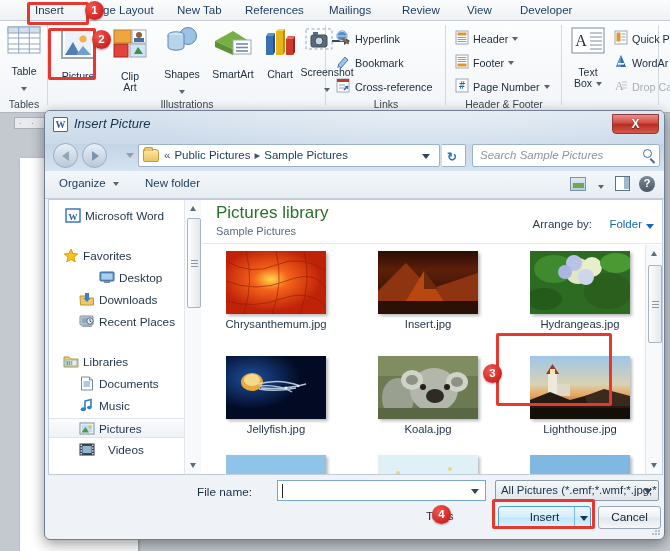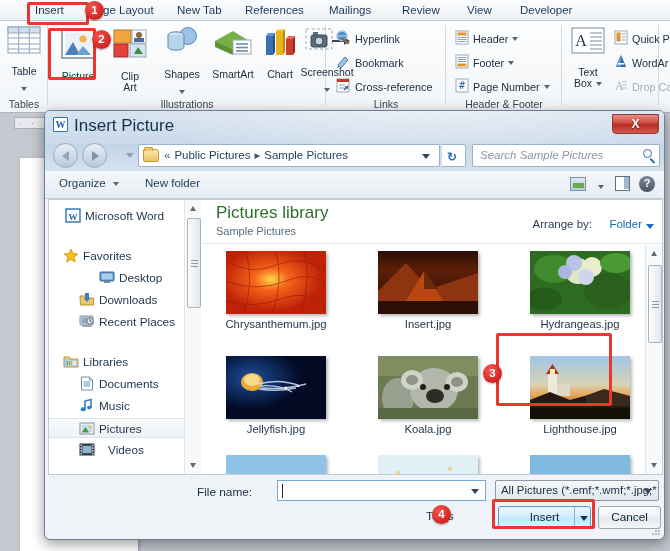--- a/index.html
+++ b/index.html
@@ -86,21 +86,21 @@
   }
   .glass:after {
     content:""; position:absolute; left:0; top:0; width:100%; height:100%;
     background: radial-gradient(ellipse at 62% -30%, rgba(255,255,255,.55), rgba(255,255,255,0) 60%);
   }
   .titlebar { position: absolute; left:0; top:0; width:100%; height:28px; }
   .win-ico { position:absolute; left:8px; top:6px; width:15px; height:15px;
              background:#fff; border:1px solid #2e6fb5; border-radius:1px;
              color:#2a5fa8; font-size:10px; font-weight:bold; text-align:center;
              line-height:13px; font-family:"Liberation Serif", serif; }
-  .win-title { position:absolute; left:29px; top:5px; font-size:17px; color:#13334f; }
+  .win-title { position:absolute; left:29px; top:5px; font-size:13px; color:#13334f;font-style:italic; }
   .closebtn {
     position:absolute; right:5px; top:3px; width:47px; height:20px;
     border-radius: 0 0 4px 4px; border:1px solid #8b3b3b;
     background: linear-gradient(180deg,#e88d86 0%, #cf4b41 45%, #b42c22 52%, #d6584c 100%);
     color:#fff; text-align:center; line-height:19px; font-size:12px; font-weight:bold;
     text-shadow: 0 1px 1px rgba(0,0,0,.5);
   }
 
   
   .navrow { position:absolute; left:0; top:30px; width:100%; height:30px; }

